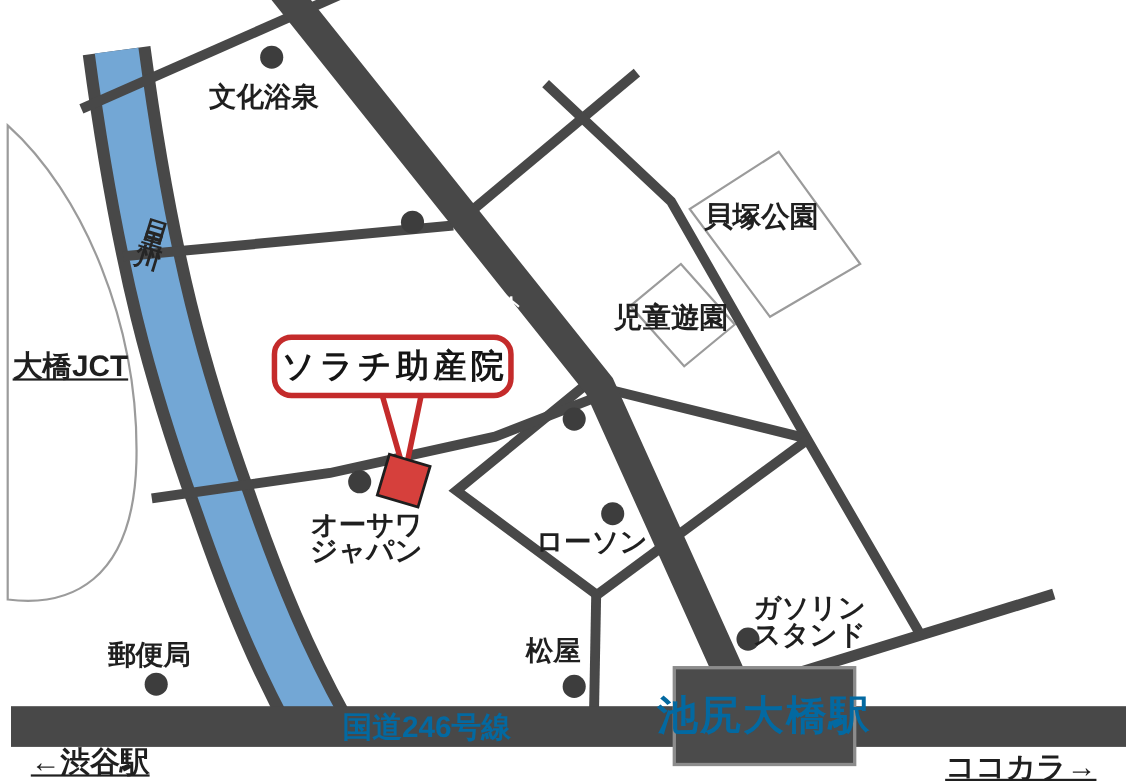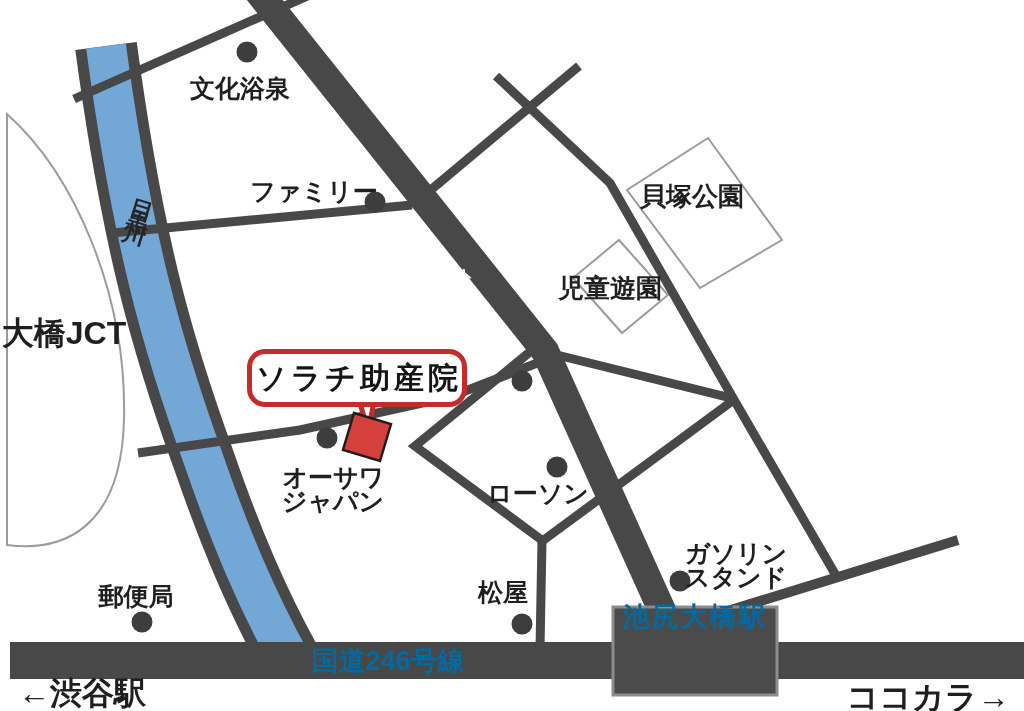--- a/index.html
+++ b/index.html
@@ -24,28 +24,28 @@
     color:#ffffff; white-space:nowrap;
   }
   #river-name {
     transform:translate(-50%,-50%) rotate(17deg);
     font-size:23px; letter-spacing:11px; color:#262626;
   }
   #clinic-bubble {
     position:absolute; left:247px; top:304px; width:220px; height:58px;
     box-sizing:border-box; background:#ffffff;
     border:5px solid #c42b2b; border-radius:18px;
-    display:flex; align-items:center; justify-content:center;margin-top:45px;
+    display:flex; align-items:center; justify-content:center;
   }
   #clinic-title {
     font-family:"DejaVu Serif", serif; font-weight:bold;
     font-size:30px; letter-spacing:4px; color:#151515;
     transform:translateX(2px);
   }
-  .big { font-size:32px; }
+  .big { font-size:27px;text-decoration:underline; }
   .mid { font-size:26px; }
 </style>
 </head>
 <body>
 
 <div id="map">
 
   <svg width="1024" height="711" viewBox="0 0 1024 711">
 
     <path d="M 7,114 C 75,175 127,295 124,420 C 121,530 62,552 7,545 Z" fill="#ffffff" stroke="#9b9b9b" stroke-width="2"></path>
@@ -87,35 +87,34 @@
     </g>
 
     <polygon points="346,354 384,354 368,431" fill="#ffffff" stroke="#c42b2b" stroke-width="5" stroke-linejoin="round"></polygon>
     <polygon points="354,413 391,424 380,461 343,450" fill="#d6403c" stroke="#1e1e1e" stroke-width="2.5" stroke-linejoin="miter"></polygon>
   </svg>
 
   <div class="vtext" id="shotengai-name" style="left:470px; top:266px;">商店街</div>
   <div class="vtext" id="river-name" style="left:146px; top:200px;">目黒川</div>
   <div class="lbl white" style="left:388px; top:661px; font-size:27px;">国道246号線</div>
 
-  <div class="lbl white" style="left:695px; top:617px; font-size:27px; letter-spacing:2px;">池尻大橋駅</div>
+  <div class="lbl white" style="left:695px; top:651px; font-size:37px; letter-spacing:2px;">池尻大橋駅</div>
   <div class="lbl big" style="left:82px; top:693px;">←渋谷駅</div>
   <div class="lbl big" style="left:928px; top:697px;">ココカラ→</div>
 
   <div class="lbl big" style="left:64px; top:333px;">大橋JCT</div>
   <div class="lbl mid" style="left:692px; top:196px;">貝塚公園</div>
   <div class="lbl mid" style="left:610px; top:288px; line-height:36px;">
     <span>児童遊園</span>
   </div>
 
   <div class="lbl" style="left:240px; top:88px;">
     <span>文化浴泉</span>
   </div>
   <div class="lbl" style="left:314px; top:191px;">
-    <span>ファミリー</span>
   </div>
   <div class="lbl" style="left:333px; top:489px;">
     <span>オーサワ</span>
     <span>ジャパン</span>
   </div>
   <div class="lbl" style="left:538px; top:493px;">
     <span>ローソン</span>
   </div>
   <div class="lbl" style="left:503px; top:592px;">
     <span>松屋</span>

